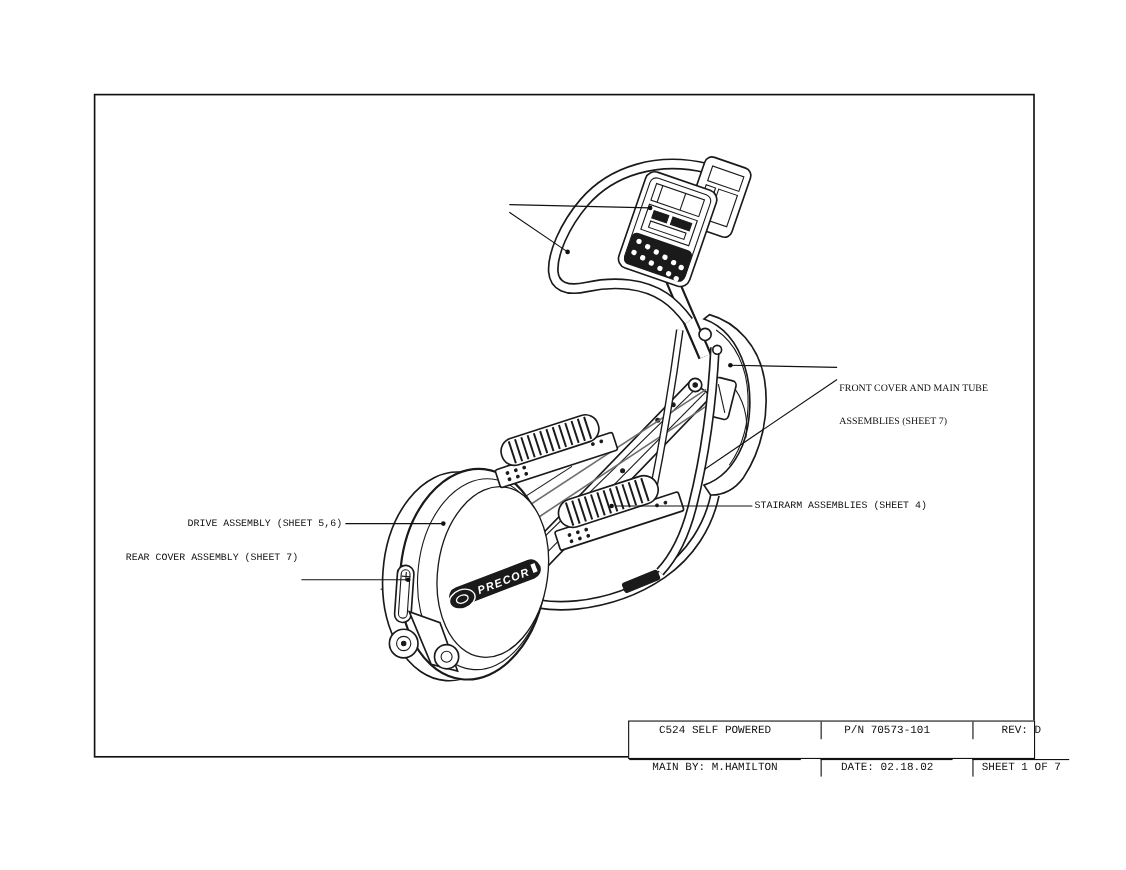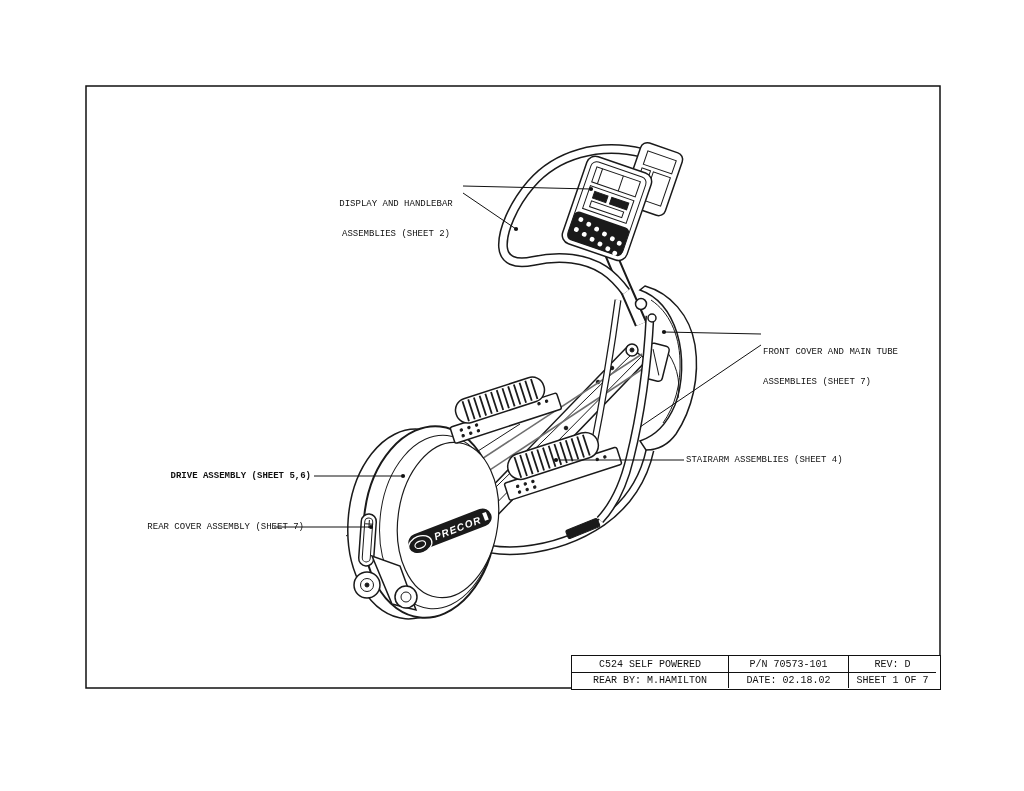--- a/index.html
+++ b/index.html
@@ -10,21 +10,21 @@
 
   .callout{position:absolute;font-size:9px;line-height:10px;color:#111;
            letter-spacing:0px;white-space:pre;}
   .callout.center{text-align:center;}
   .callout.right{text-align:right;}
 
   
   #title-block{position:absolute;left:571px;top:655px;width:368px;height:33px;
                border:1.4px solid #111;display:grid;
                grid-template-columns:156px 120px 88px;
-               grid-template-rows:16px 16px;background:#fff;}
+               grid-template-rows:16px 16px;background:#fff;gap:18px;}
   .tb-cell{display:flex;align-items:center;justify-content:center;
            font-size:10px;letter-spacing:0px;white-space:pre;overflow:hidden;}
   .tb-cell.col2,.tb-cell.col3{border-left:1.2px solid #111;}
   .tb-cell.row2{border-top:1.2px solid #111;}
   .thin{fill:none;stroke:#1a1a1a;stroke-width:1;}
   .part{fill:#ffffff;stroke:#1a1a1a;stroke-width:1.5;}
   .dark{fill:#1a1a1a;stroke:#1a1a1a;stroke-width:1;}
   .rod{fill:none;stroke:#6e6e6e;stroke-width:1.5;}
   .leader{fill:none;stroke:#111;stroke-width:1;}
   .tip{fill:#111;stroke:none;}
@@ -236,38 +236,34 @@
       <circle class="tip" cx="556" cy="460" r="2.1"></circle>
 
       <line class="leader" x1="314" y1="476" x2="401" y2="476"></line>
       <circle class="tip" cx="403" cy="476" r="2.1"></circle>
 
       <line class="leader" x1="274" y1="527" x2="369" y2="527"></line>
       <circle class="tip" cx="371" cy="527" r="2.1"></circle>
     </g>
   </svg>
 
-  <div class="callout center" style="left:330px;top:179px;width:132px;">
-    <div>DISPLAY AND HANDLEBAR</div>
-    <div>ASSEMBLIES (SHEET 2)</div>
-  </div>
-
-  <div class="callout" style="left:763px;top:327px;">
+
+  <div class="callout" style="left:763px;top:327px;font-family:Liberation Serif, serif;">
     <div>FRONT COVER AND MAIN TUBE</div>
     <div>ASSEMBLIES (SHEET 7)</div>
   </div>
 
   <div class="callout" style="left:686px;top:455px;text-align:center;">STAIRARM ASSEMBLIES (SHEET 4)</div>
 
-  <div class="callout right" style="left:170px;top:471px;width:141px;font-weight:bold;">DRIVE ASSEMBLY (SHEET 5,6)</div>
-
-  <div class="callout right" style="left:113px;top:522px;width:158px;margin-left:33px;">REAR COVER ASSEMBLY (SHEET 7)</div>
+  <div class="callout right" style="left:170px;top:471px;width:141px;">DRIVE ASSEMBLY (SHEET 5,6)</div>
+
+  <div class="callout right" style="left:113px;top:502px;width:158px;">REAR COVER ASSEMBLY (SHEET 7)</div>
 
   <div id="title-block">
     <div class="tb-cell col1 row1">C524 SELF POWERED</div>
     <div class="tb-cell col2 row1">P/N 70573-101</div>
     <div class="tb-cell col3 row1">REV: D</div>
-    <div class="tb-cell col1 row2">REAR BY: M.HAMILTON</div>
+    <div class="tb-cell col1 row2">MAIN BY: M.HAMILTON</div>
     <div class="tb-cell col2 row2">DATE: 02.18.02</div>
     <div class="tb-cell col3 row2">SHEET 1 OF 7</div>
   </div>
 
 </div>
 
 </body></html>

